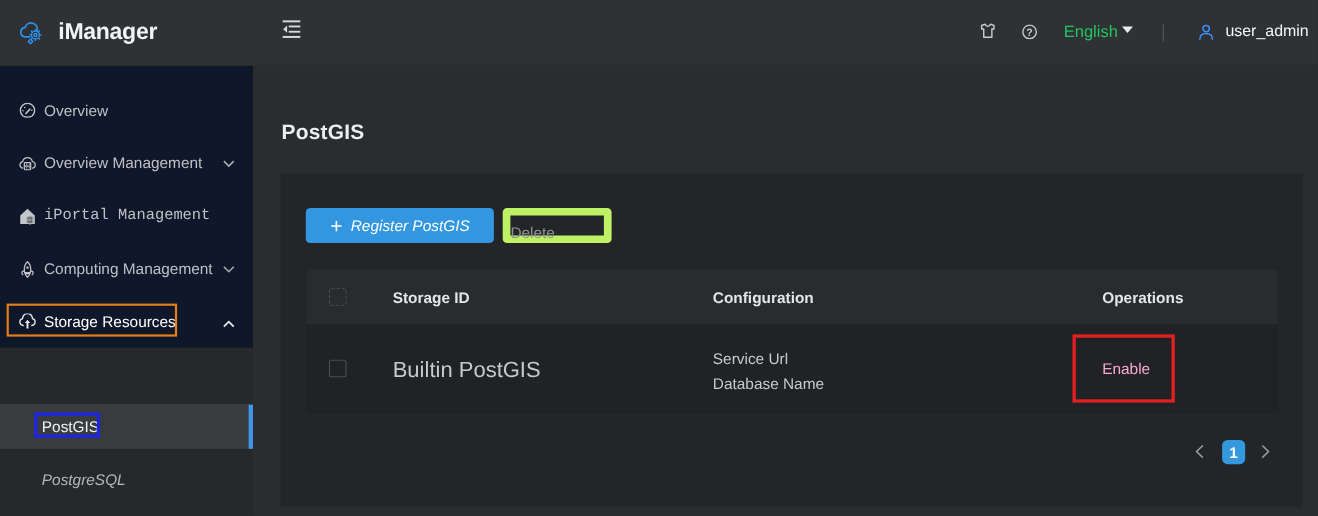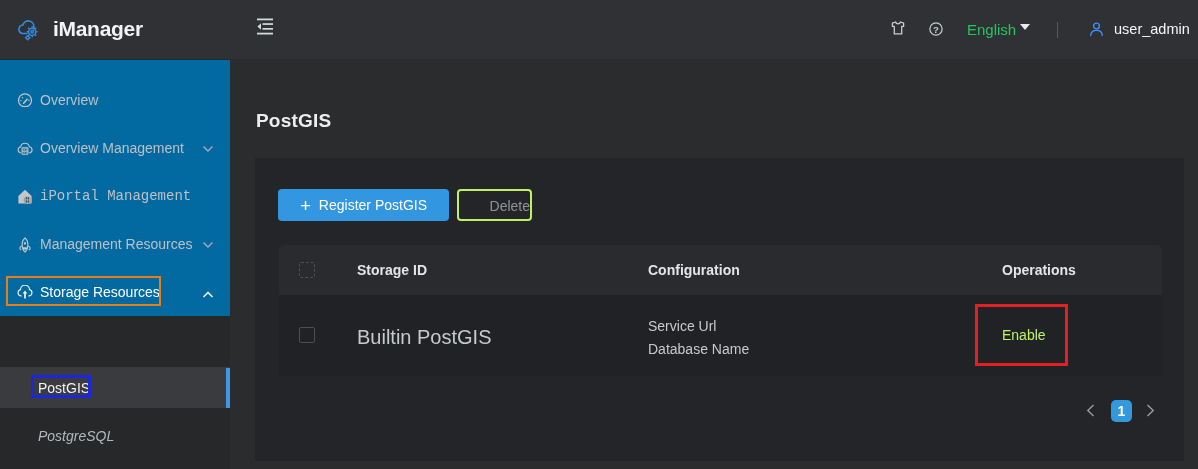--- a/index.html
+++ b/index.html
@@ -1,20 +1,20 @@
 <!DOCTYPE html>
 <html><head>
 <meta charset="utf-8">
 <style>
   * { margin:0; padding:0; box-sizing:border-box; }
   html,body { width:1198px; height:469px; overflow:hidden; background:#2b2c2e;
     font-family:"Liberation Sans", sans-serif; }
 
   
-  #sidebar { position:absolute; left:0; top:0; width:230px; height:379px; background:#0369a1;padding-left:48px; }
+  #sidebar { position:absolute; left:0; top:0; width:230px; height:379px; background:#0f172a;padding-left:48px; }
   #logo { position:absolute; left:0; top:0; width:230px; height:60px; background:#2f3134;
     border-bottom:1px solid #28292b; }
   #logo svg { position:absolute; left:17px; top:17px; }
   #logo .t { position:absolute; left:53px; top:17px; font-size:21px; font-weight:bold; color:#f2f3f5; letter-spacing:-0.3px; }
 
   .mitem { position:absolute; left:0; width:230px; height:48px; }
   .mitem svg { position:absolute; left:17px; top:17px; }
   .mitem .lbl { position:absolute; left:40px; top:50%; transform:translateY(-50%); font-size:14px; color:#bdc1c6; }
   .mitem .lbl.on { color:#ffffff; }
   .mitem svg.chev { left:auto; right:16px; top:21px; }
@@ -39,38 +39,38 @@
   #divider { position:absolute; left:827px; top:22px; width:1px; height:16px; background:#55585c; }
   #topbar .usr { position:absolute; left:884px; top:21px; font-size:14.5px; color:#f5f6f8; }
 
   
   #content { position:absolute; left:230px; top:61px; width:968px; height:408px; }
   #crumb { position:absolute; left:26px; top:19px; font-size:12.5px; color:#85898f; }
   #title { position:absolute; left:26px; top:49px; font-size:19px; font-weight:bold; color:#eceef0; letter-spacing:0.2px; }
   #panel { position:absolute; left:25px; top:97px; width:929px; height:303px; background:#242528; }
 
   .btn-blue { position:absolute; left:23px; top:31px; width:171px; height:32px; background:#3296e1;
-    border-radius:4px; color:#fff; font-size:14px; text-align:center; line-height:32px; }
-  .btn-ghost { position:absolute; left:202px; top:31px; width:75px; height:32px; background:transparent;
-    border:2px solid #bef264; border-radius:4px; color:#8f9398; font-size:14px; text-align:right; line-height:30px; }
+    border-radius:4px; color:#fff; font-size:14px; text-align:center; line-height:32px;font-style:italic; }
+  .btn-ghost { position:absolute; left:202px; top:31px; width:99px; height:32px; background:transparent;
+    border:7px solid #bef264; border-radius:4px; color:#8f9398; font-size:14px; text-align:left; line-height:30px; }
 
   #table { position:absolute; left:24px; top:87px; width:883px; }
   #thead { position:relative; width:883px; height:50px; background:#2a2b2e; border-radius:5px 5px 0 0; }
   #trow  { position:relative; width:883px; height:81px; background:#212225; }
   .cb { position:absolute; width:16px; height:16px; border-radius:2px; background:transparent; }
   #thead .cb { left:20px; top:17px; border:1px dashed #4c4f54; }
   #trow .cb { left:20px; top:32px; border:1px solid #4b4e52; }
   #thead .h { position:absolute; top:0; height:50px; line-height:50px; font-size:14px; font-weight:bold; color:#e3e5e8; }
   #trow .c { position:absolute; font-size:14px; color:#c7cacd; }
 
   #pag { position:absolute; left:0; top:242px; width:929px; height:24px; }
   #pag .pg1 { position:absolute; left:856px; top:0; width:21px; height:22px; background:#3398dc; border-radius:5px;
      color:#fff; font-size:14px; text-align:center; line-height:22px; font-weight:bold; }
 
-  #trow .c.enable { color:#bef264; }
+  #trow .c.enable { color:#f9a8d4; }
 </style>
 </head>
 <body>
 
 <div id="sidebar">
   <div id="logo">
     <svg width="23" height="24" viewBox="0 0 23 24">
       <g fill="none" stroke="#2e8fe8" stroke-width="1.6">
         <path d="M16.5 11.5 a5 5 0 0 0 0.4 -2.1 a5.6 5.6 0 0 0 -11 -1.4 a4.3 4.3 0 0 0 -0.5 8.5 h4.4" stroke-linecap="round"></path>
       </g>
@@ -116,21 +116,21 @@
     <span class="lbl">iPortal Management</span>
   </div>
 
   <div class="mitem" style="top:220px;">
     <svg width="16" height="16" viewBox="0 0 16 16" fill="none" stroke="#c3c6ca" stroke-width="1.1">
       <path d="M8 0.9 C10 2.6 10.9 4.9 10.9 7.6 C10.9 10.8 9.8 13.6 8 15.1 C6.2 13.6 5.1 10.8 5.1 7.6 C5.1 4.9 6 2.6 8 0.9 Z"></path>
       <rect x="7" y="5.2" width="2" height="2.2" rx="0.4" fill="#c3c6ca" stroke="none"></rect>
       <path d="M5.1 9.2 C3.8 9.2 2.9 10 2.9 11.2 C2.9 12 3.3 12.5 3.8 12.8 M10.9 9.2 C12.2 9.2 13.1 10 13.1 11.2 C13.1 12 12.7 12.5 12.2 12.8" stroke-linecap="round"></path>
       <path d="M5.6 10.3 h4.8 v1.9 q-2.4 0.9 -4.8 0 z" fill="#c3c6ca" stroke="none"></path>
     </svg>
-    <span class="lbl">Management Resources</span>
+    <span class="lbl">Computing Management</span>
     <svg class="chev" width="12" height="8" viewBox="0 0 12 8" fill="none" stroke="#a9adb2" stroke-width="1.4">
         <path d="M1.5 1.5 L6 6 L10.5 1.5"></path>
       </svg>
   </div>
 
   <div class="mitem" style="top:268px;">
     <svg width="16" height="15" viewBox="0 0 16 15" fill="none" stroke="#e9ebee" stroke-width="1.2">
       <path d="M11.9 10.9 a3.2 3.2 0 0 0 0.6 -6.3 a4.5 4.5 0 0 0 -9 0 a3.2 3.2 0 0 0 0.6 6.3" stroke-linecap="round"></path>
       <path d="M8 5.6 L10.4 8.6 L8.9 8.6 L8.9 13.6 L7.1 13.6 L7.1 8.6 L5.6 8.6 Z" fill="#e9ebee" stroke="none"></path>
     </svg>

